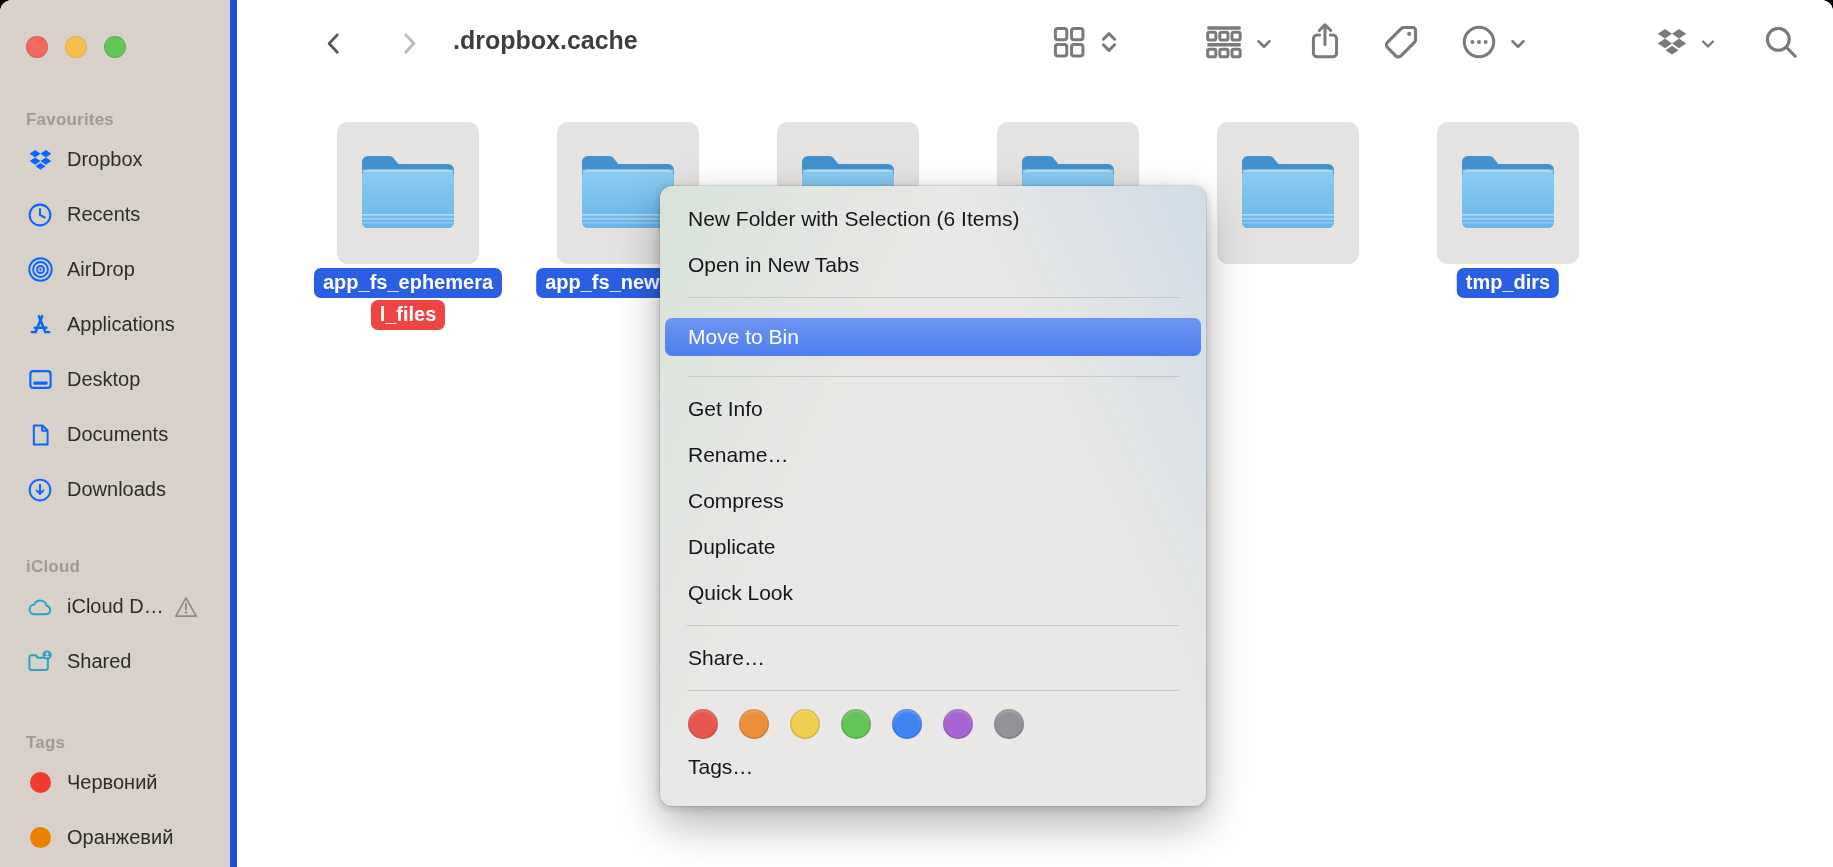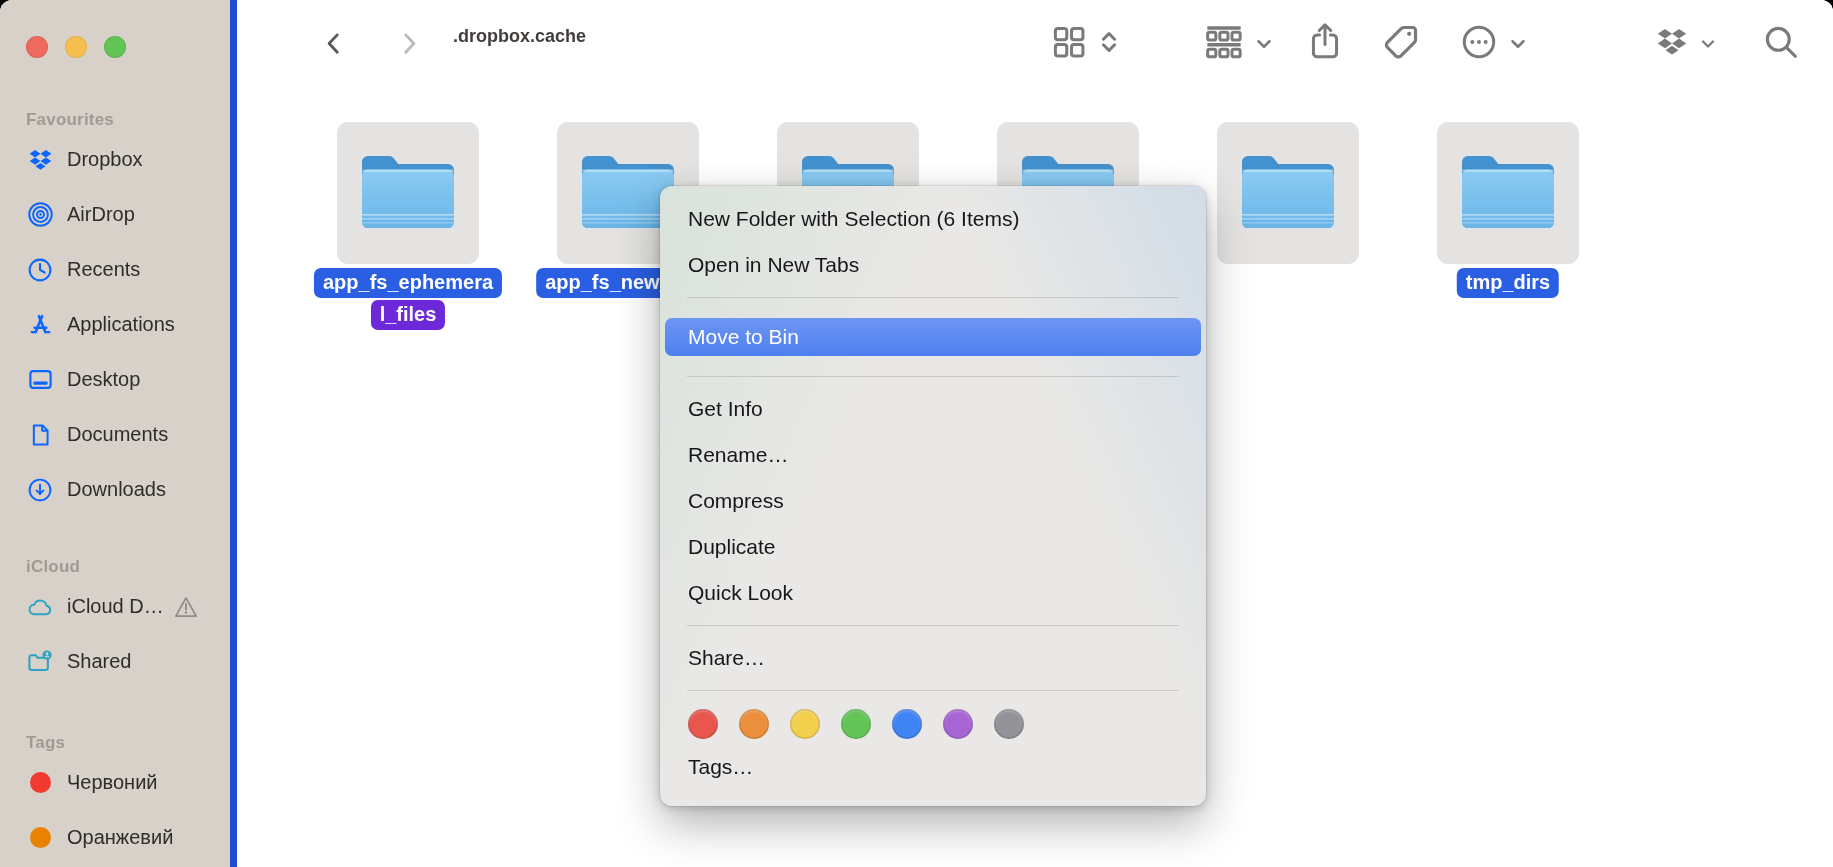--- a/index.html
+++ b/index.html
@@ -19,21 +19,21 @@
   .mt-fav{margin-top:52px;} .mt-icloud{margin-top:40px;} .mt-tags{margin-top:44px;}
   .sb-item{height:55px;display:flex;align-items:center;font-size:20px;color:#2e2d2b;cursor:default;white-space:nowrap;}
   .sb-item .ic{width:28px;height:28px;margin-right:13px;flex:none;display:flex;align-items:center;justify-content:center;}
   .sb-item .trail{width:26px;height:26px;margin-left:9px;display:flex;align-items:center;color:#8f8b86;}
   .tagdot{width:21px;height:21px;border-radius:50%;}
 
   
   .main{flex:1;position:relative;background:#fff;}
   .toolbar{position:absolute;top:0;left:0;right:0;height:84px;background:#fff;z-index:5;}
   .tbi{position:absolute;color:#7c7a78;display:flex;align-items:center;justify-content:center;}
-  .title{position:absolute;left:216px;top:26px;font-size:18px;font-weight:700;color:#403d3b;}
+  .title{position:absolute;left:216px;top:26px;font-size:25px;font-weight:700;color:#403d3b;}
 
   
   .tile{position:absolute;top:122px;width:142px;height:142px;border-radius:11px;background:#e4e3e1;z-index:1;}
   .tile svg{position:absolute;left:19px;top:26px;}
   .flabel{position:absolute;top:268px;transform:translateX(-50%);z-index:2;text-align:center;}
   .pill{display:block;width:fit-content;margin:0 auto 2px auto;background:#2a5fe3;color:#fff;
         font-size:20px;font-weight:700;padding:2px 9px 4px 9px;border-radius:7px;line-height:1.2;white-space:nowrap;}
 
   
   .menu{position:absolute;left:660px;top:186px;width:546px;z-index:50;border-radius:12px;
@@ -71,41 +71,41 @@
                 <path d="M7 9.6 12 13 7 16.4 2 13Z"></path>
                 <path d="M17 9.6 22 13 17 16.4 12 13Z"></path>
                 <path d="M12 14.7 16.6 17.8 12 20.9 7.4 17.8Z"></path>
               </g>
             </svg>
           </span>
           <span>Dropbox</span>
         </div>
         <div class="sb-item">
           <span class="ic">
+            <svg width="26" height="26" viewBox="0 0 24 24">
+              <g fill="none" stroke="#0a66ff" stroke-width="1.9" stroke-linecap="round">
+                <circle cx="12" cy="12" r="9.6"></circle>
+                <path d="M12 6.4 V12 l4.3 2.3"></path>
+              </g>
+            </svg>
+          </span>
+          <span>Recents</span>
+        </div>
+        <div class="sb-item">
+          <span class="ic">
             <svg width="27" height="27" viewBox="0 0 24 24">
               <g fill="none" stroke="#0a66ff" stroke-width="1.7">
                 <circle cx="12" cy="12" r="3.1"></circle>
                 <circle cx="12" cy="12" r="6.6"></circle>
                 <circle cx="12" cy="12" r="10"></circle>
               </g>
               <circle cx="12" cy="12" r="1.1" fill="#0a66ff"></circle>
             </svg>
           </span>
           <span>AirDrop</span>
-        </div>
-        <div class="sb-item">
-          <span class="ic">
-            <svg width="26" height="26" viewBox="0 0 24 24">
-              <g fill="none" stroke="#0a66ff" stroke-width="1.9" stroke-linecap="round">
-                <circle cx="12" cy="12" r="9.6"></circle>
-                <path d="M12 6.4 V12 l4.3 2.3"></path>
-              </g>
-            </svg>
-          </span>
-          <span>Recents</span>
         </div>
         <div class="sb-item">
           <span class="ic">
             <svg width="27" height="27" viewBox="0 0 24 24">
               <g fill="none" stroke="#0a66ff" stroke-width="2.3" stroke-linecap="round" stroke-linejoin="round">
                 <path d="M7.6 18.8 13.4 4.6"></path>
                 <path d="M16.4 18.8 10.6 4.6"></path>
                 <path d="M6.9 14.9 h10.2"></path>
                 <path d="M4.2 18.8 h2.2 M17.6 18.8 h2.2" stroke-width="2"></path>
               </g>
@@ -296,21 +296,21 @@
               </defs>
   <path d="M6 74 V14 a6 6 0 0 1 6-6 h21 a6 6 0 0 1 4.7 2.3 l4.5 5.7 H92 a6 6 0 0 1 6 6 V74 a6 6 0 0 1-6 6 H12 a6 6 0 0 1-6-6 Z" fill="#4391ce"></path>
   <rect x="6" y="21.5" width="92" height="58.5" rx="6" fill="url(#fgrad)"></rect>
   <rect x="6" y="21.5" width="92" height="2.2" rx="1.1" fill="rgba(255,255,255,0.4)"></rect>
   <rect x="6" y="66" width="92" height="1.7" fill="rgba(255,255,255,0.45)"></rect>
   <rect x="6" y="70" width="92" height="1.7" fill="rgba(255,255,255,0.35)"></rect>
   <rect x="6" y="74" width="92" height="1.5" fill="rgba(255,255,255,0.25)"></rect>
 </svg></span></div>
         <div class="flabel" style="left: 171px;">
           <span class="pill" style="background: rgb(42, 95, 227);">app_fs_ephemera</span>
-          <span class="pill" style="background: #6d28d9;">l_files</span>
+          <span class="pill" style="background: #ef4444;">l_files</span>
         </div>
         <div class="tile" style="left: 320px;"><span>
 <svg width="104" height="84" viewBox="0 0 104 84">
   <defs>
                 <linearGradient id="fgrad" x1="0" y1="0" x2="0" y2="1">
     <stop offset="0" stop-color="#8cccf2"></stop>
                   <stop offset="1" stop-color="#68b5e9"></stop>
   </linearGradient>
               </defs>
   <path d="M6 74 V14 a6 6 0 0 1 6-6 h21 a6 6 0 0 1 4.7 2.3 l4.5 5.7 H92 a6 6 0 0 1 6 6 V74 a6 6 0 0 1-6 6 H12 a6 6 0 0 1-6-6 Z" fill="#4391ce"></path>

